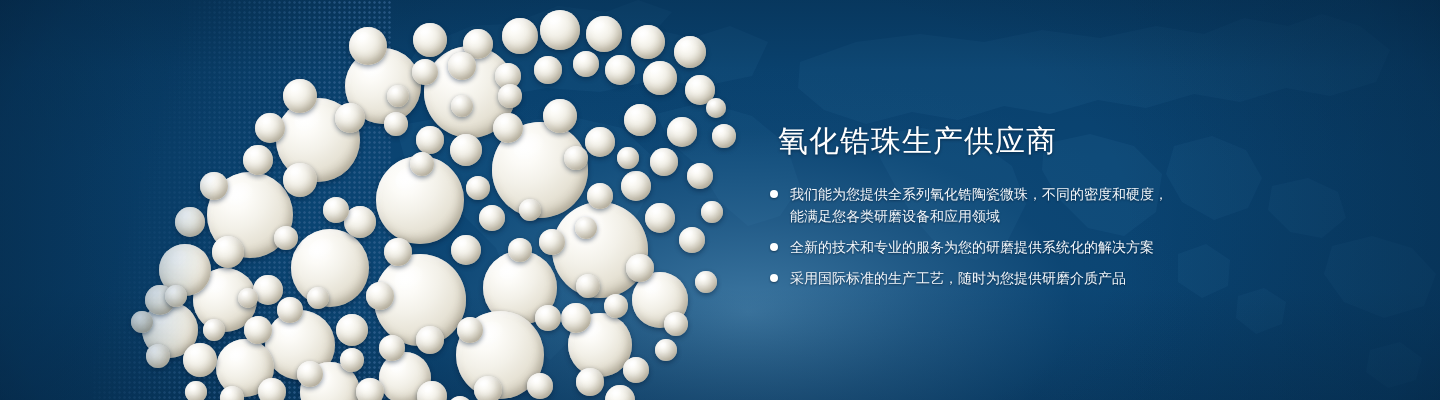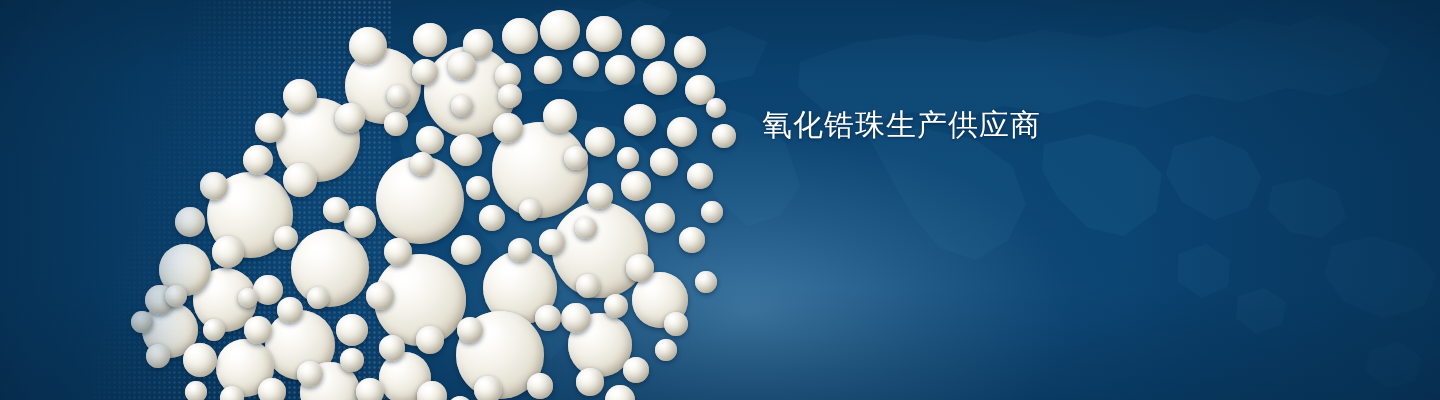--- a/index.html
+++ b/index.html
@@ -129,21 +129,21 @@
   }
 
   
   .copy {
     position: absolute;
     left: 762px;
     top: 106px;
     width: 560px;
   }
   .headline {
-    margin: 0;
+    margin: 16px;
     font-size: 30px;
     font-weight: 400;
     line-height: 1.25;
     color: #ffffff;
     letter-spacing: 1px;
     text-shadow: 0 1px 3px rgba(0,18,38,0.55);
   }
   .bullets {
     list-style: none;
     margin: 23px 0 0 0;
@@ -319,15 +319,30 @@
       <div class="bead" style="width: 24px; height: 24px; left: 498px; top: 84px;"></div>
       <div class="bead" style="width: 22px; height: 22px; left: 451px; top: 95px;"></div>
       <div class="bead" style="width: 22px; height: 22px; left: 387px; top: 85px;"></div>
       <div class="bead" style="width: 22px; height: 22px; left: 575px; top: 217px;"></div>
       <div class="bead" style="width: 24px; height: 24px; left: 604px; top: 294px;"></div>
       <div class="bead" style="width: 22px; height: 22px; left: 655px; top: 339px;"></div>
     </div>
 
   <div class="copy">
     <h1 class="headline">氧化锆珠生产供应商</h1>
+    <ul class="bullets">
+      <li class="bullet">
+        <span class="bullet-dot"></span>
+        <span class="bullet-line">我们能为您提供全系列氧化锆陶瓷微珠，不同的密度和硬度，</span>
+        <span class="bullet-line">能满足您各类研磨设备和应用领域</span>
+      </li>
+      <li class="bullet">
+        <span class="bullet-dot"></span>
+        <span class="bullet-line">全新的技术和专业的服务为您的研磨提供系统化的解决方案</span>
+      </li>
+      <li class="bullet">
+        <span class="bullet-dot"></span>
+        <span class="bullet-line">采用国际标准的生产工艺，随时为您提供研磨介质产品</span>
+      </li>
+    </ul>
   </div>
 
 </div>
 
 </body></html>

